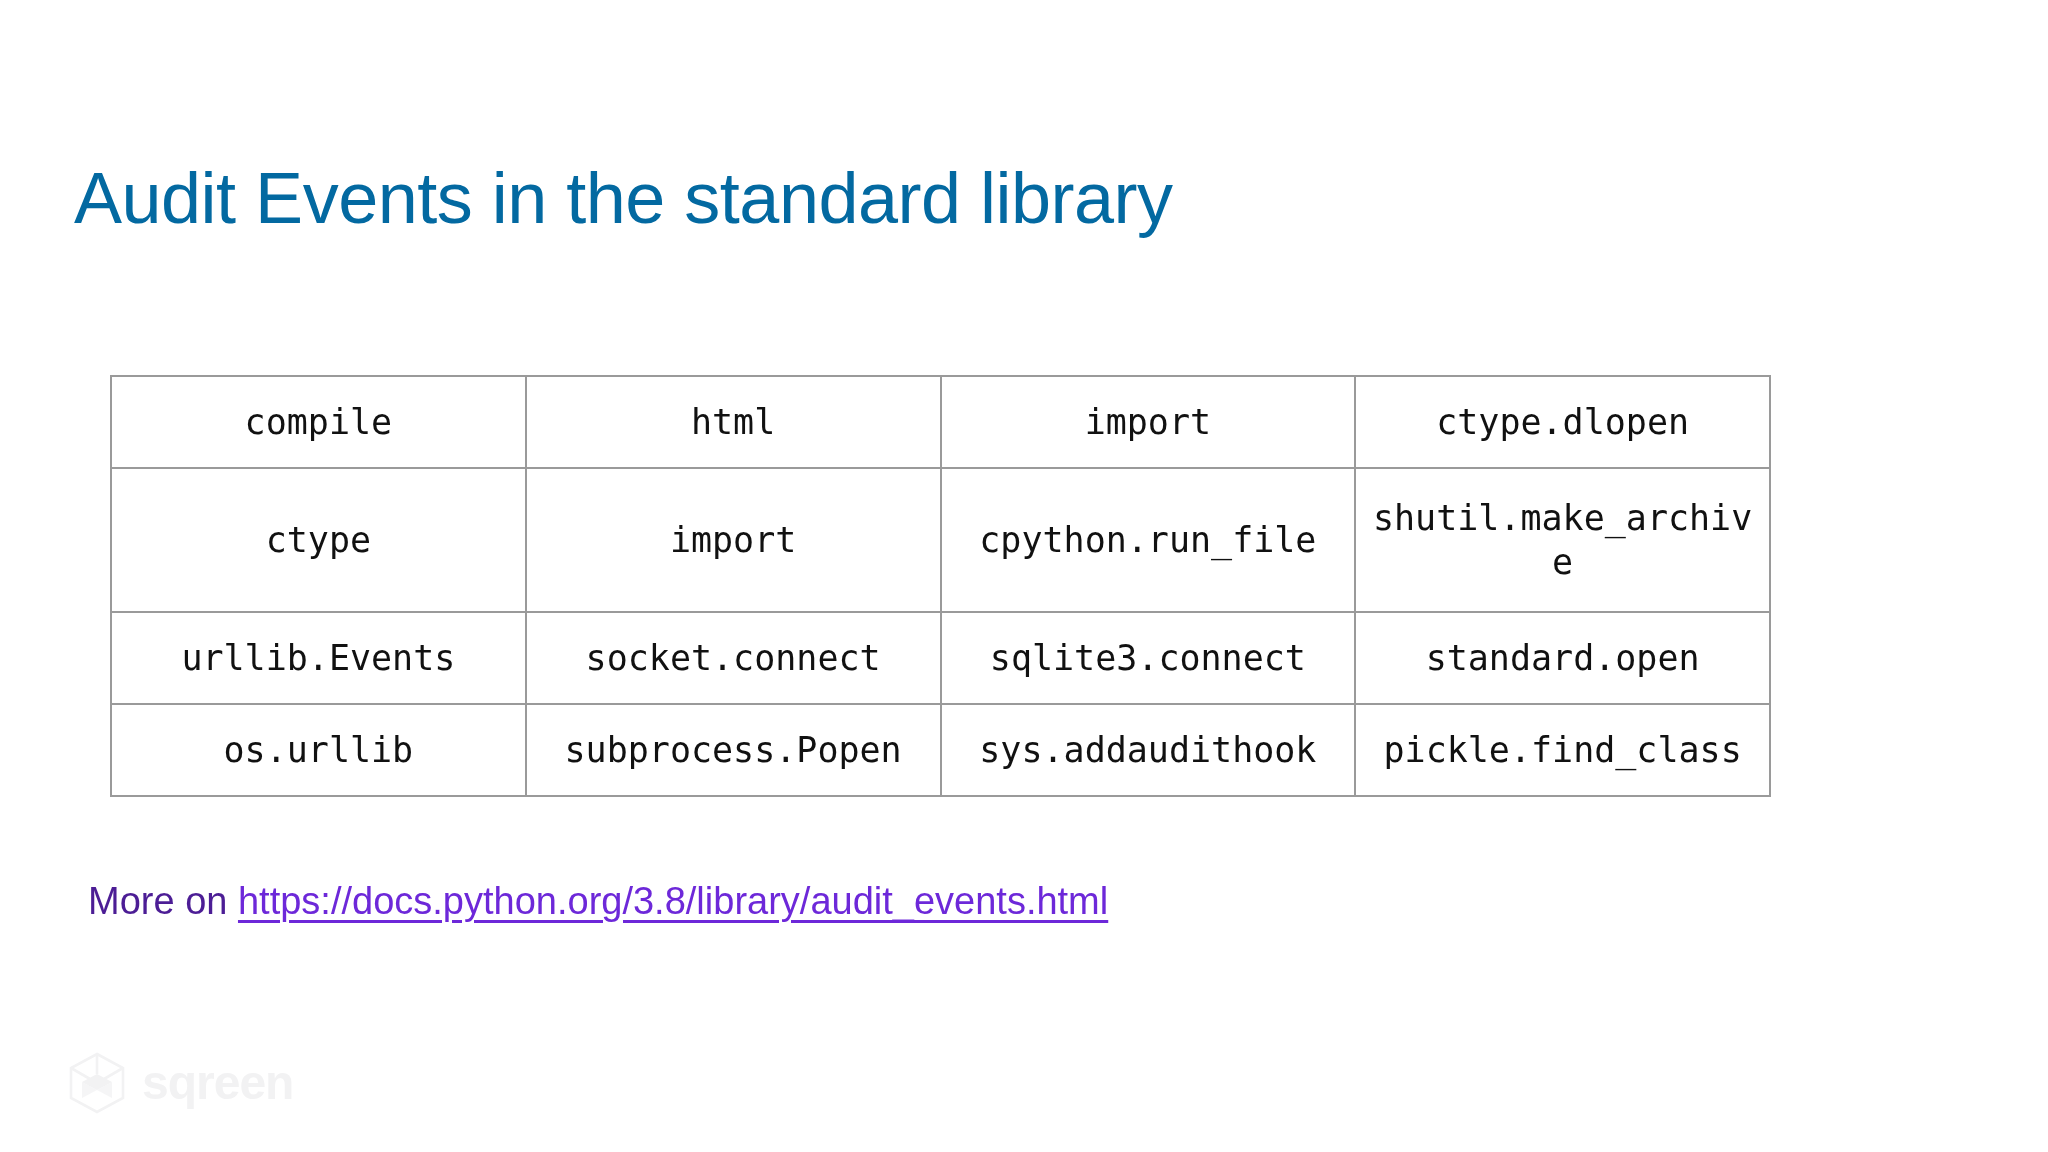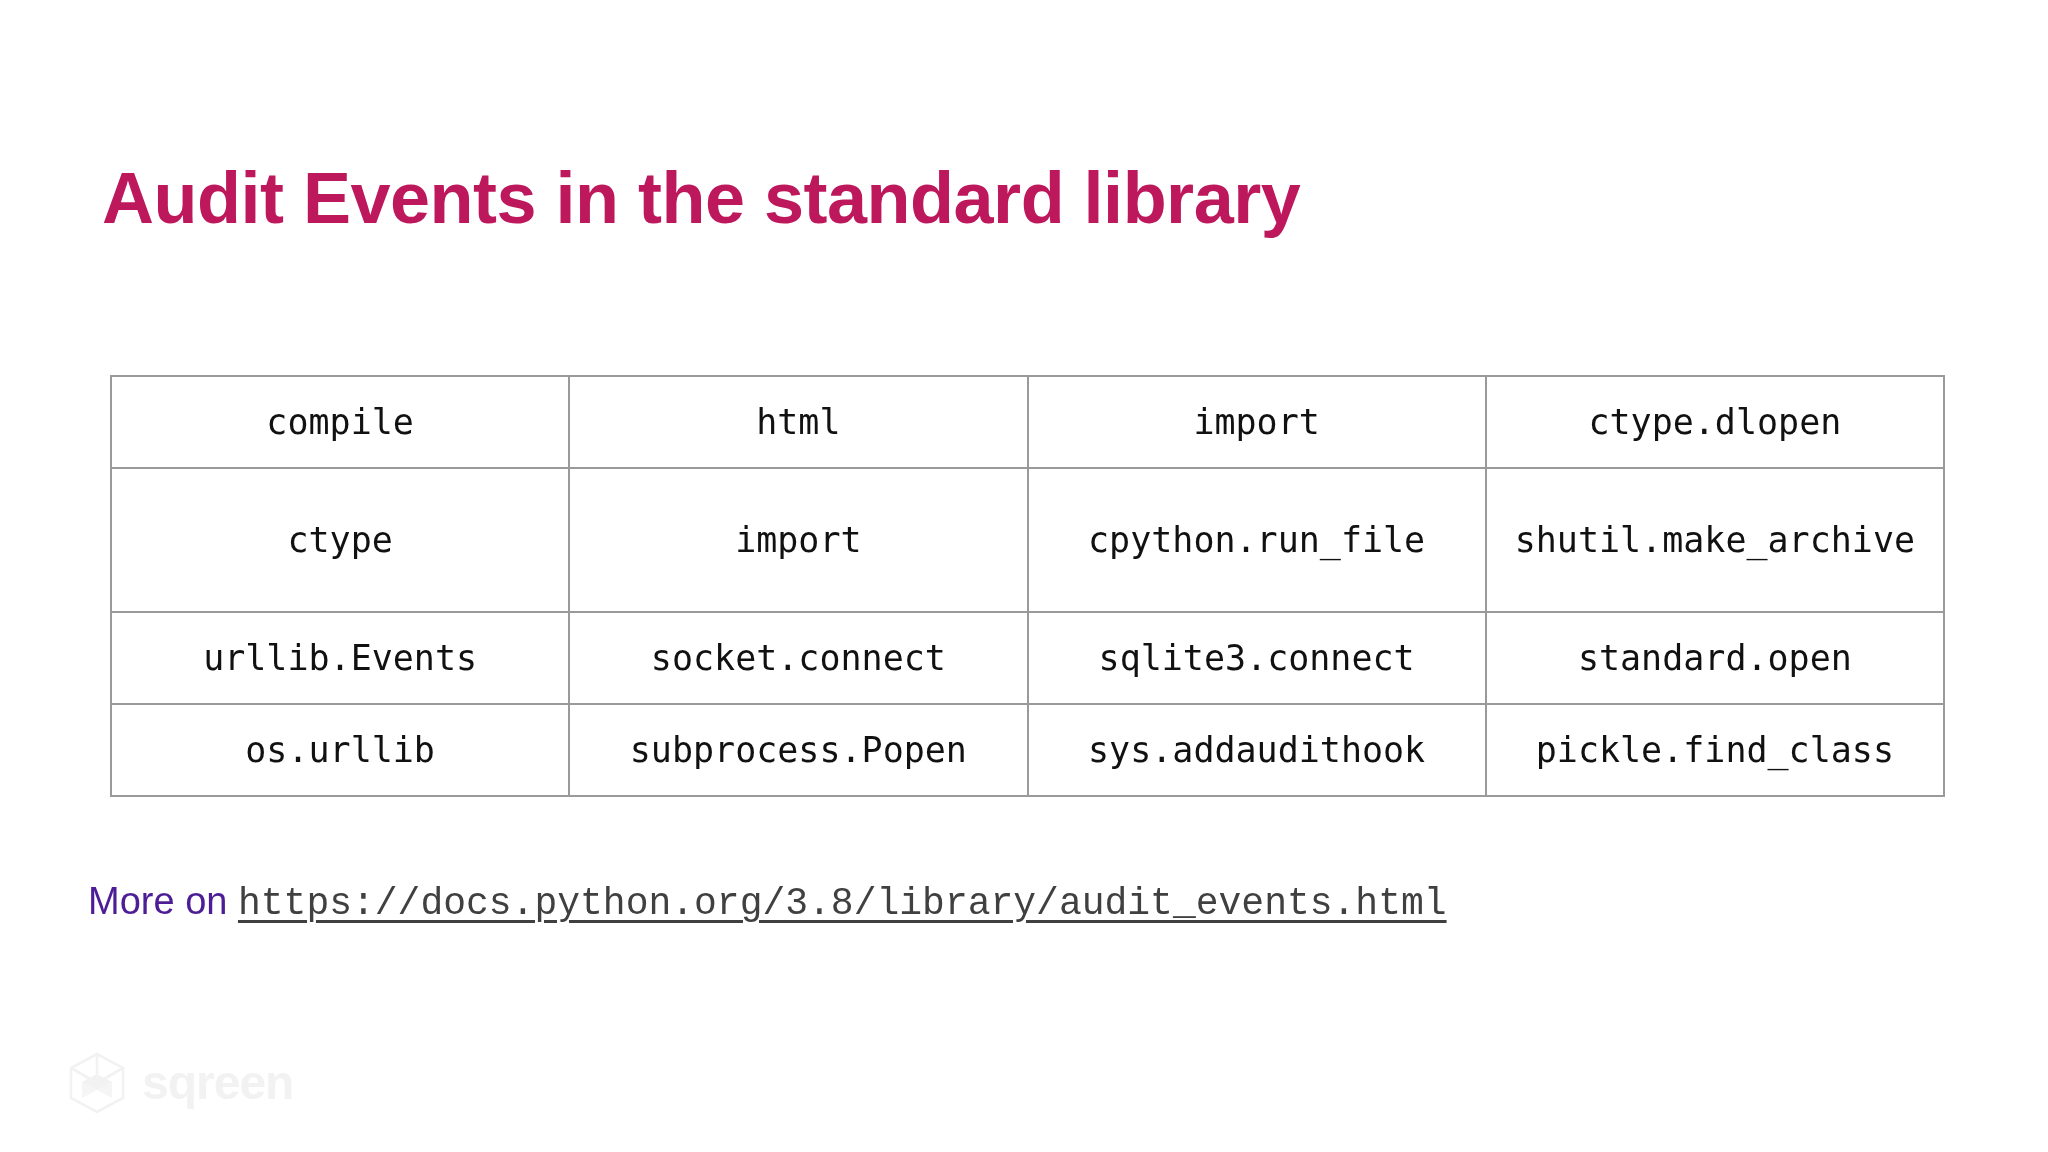--- a/index.html
+++ b/index.html
@@ -17,36 +17,36 @@
 
   .slide {
     position: absolute;
     inset: 0;
     background: #ffffff;
   }
 
   
   .slide-title {
     position: absolute;
-    left: 102px;
+    left: 74px;
     top: 112px;
     font-size: 72px;
-    font-weight: 700;
+    font-weight: 400;
     letter-spacing: -0.5px;
-    color: #be185d;
+    color: #0369a1;
     line-height: 1.08;
     white-space: nowrap;
   }
 
   
   .events-table {
     position: absolute;
     left: 110px;
     top: 375px;
-    width: 1835px;
+    width: 1661px;
     border-collapse: collapse;
     table-layout: fixed;
   }
   .events-table td {
     border: 2px solid #9a9a9a;
     text-align: center;
     vertical-align: middle;
     font-family: "DejaVu Sans Mono", "Liberation Mono", monospace;
     font-size: 35px;
     color: #111111;
@@ -68,26 +68,25 @@
     left: 88px;
     top: 880px;
     font-size: 38px;
     color: #1f1033;
     white-space: nowrap;
   }
   .more-label {
     color: #4c1d95;
   }
   .more-link {
-    color: #404040;
+    color: #6d28d9;
     text-decoration: underline;
     text-decoration-thickness: 3px;
     text-underline-offset: 6px;
     cursor: pointer;
-    font-family: Liberation Mono, monospace;
   }
 
   
   .logo {
     position: absolute;
     left: 68px;
     top: 1052px;
     display: flex;
     align-items: center;
     gap: 16px;

